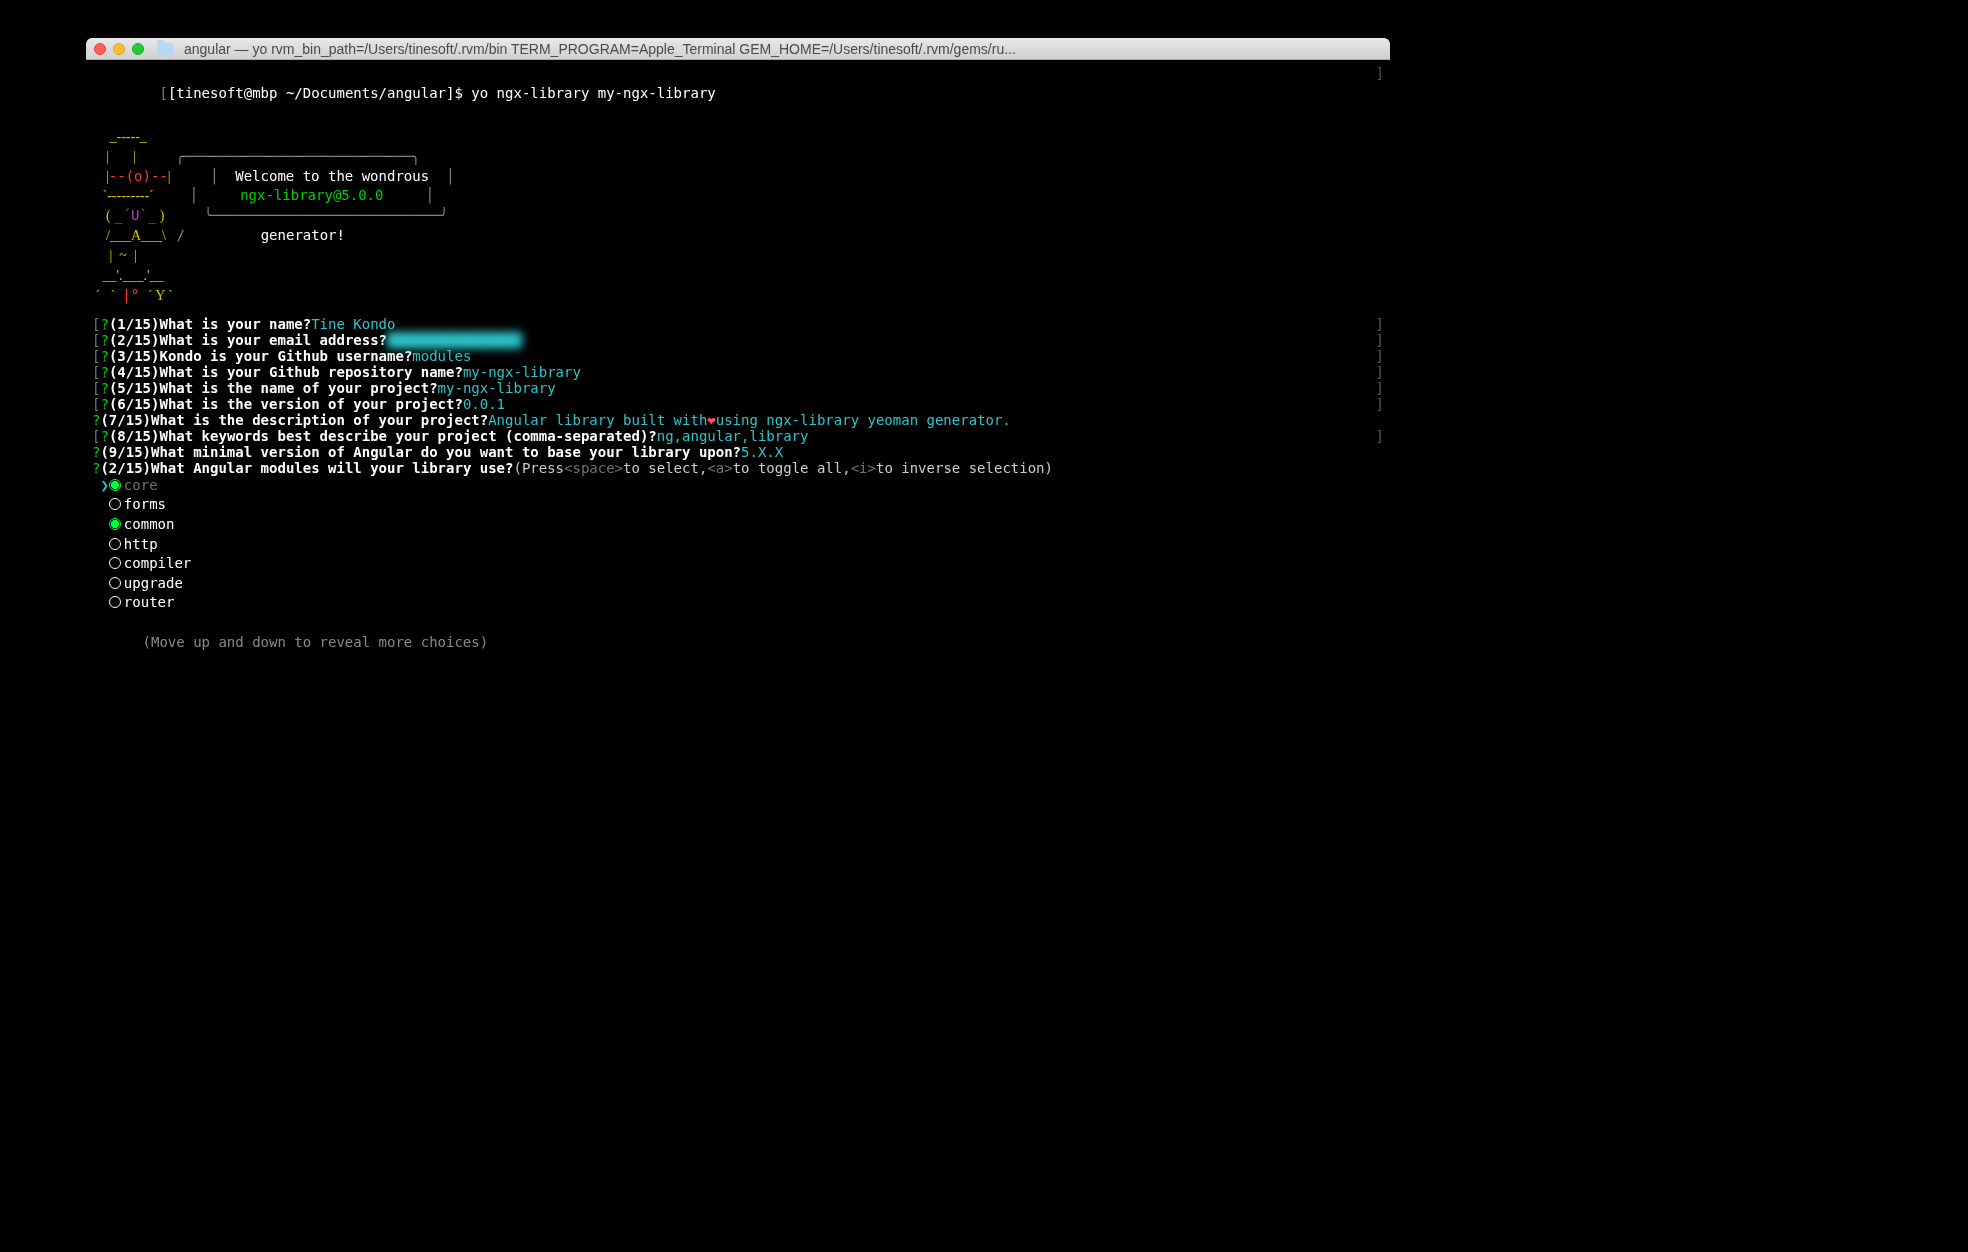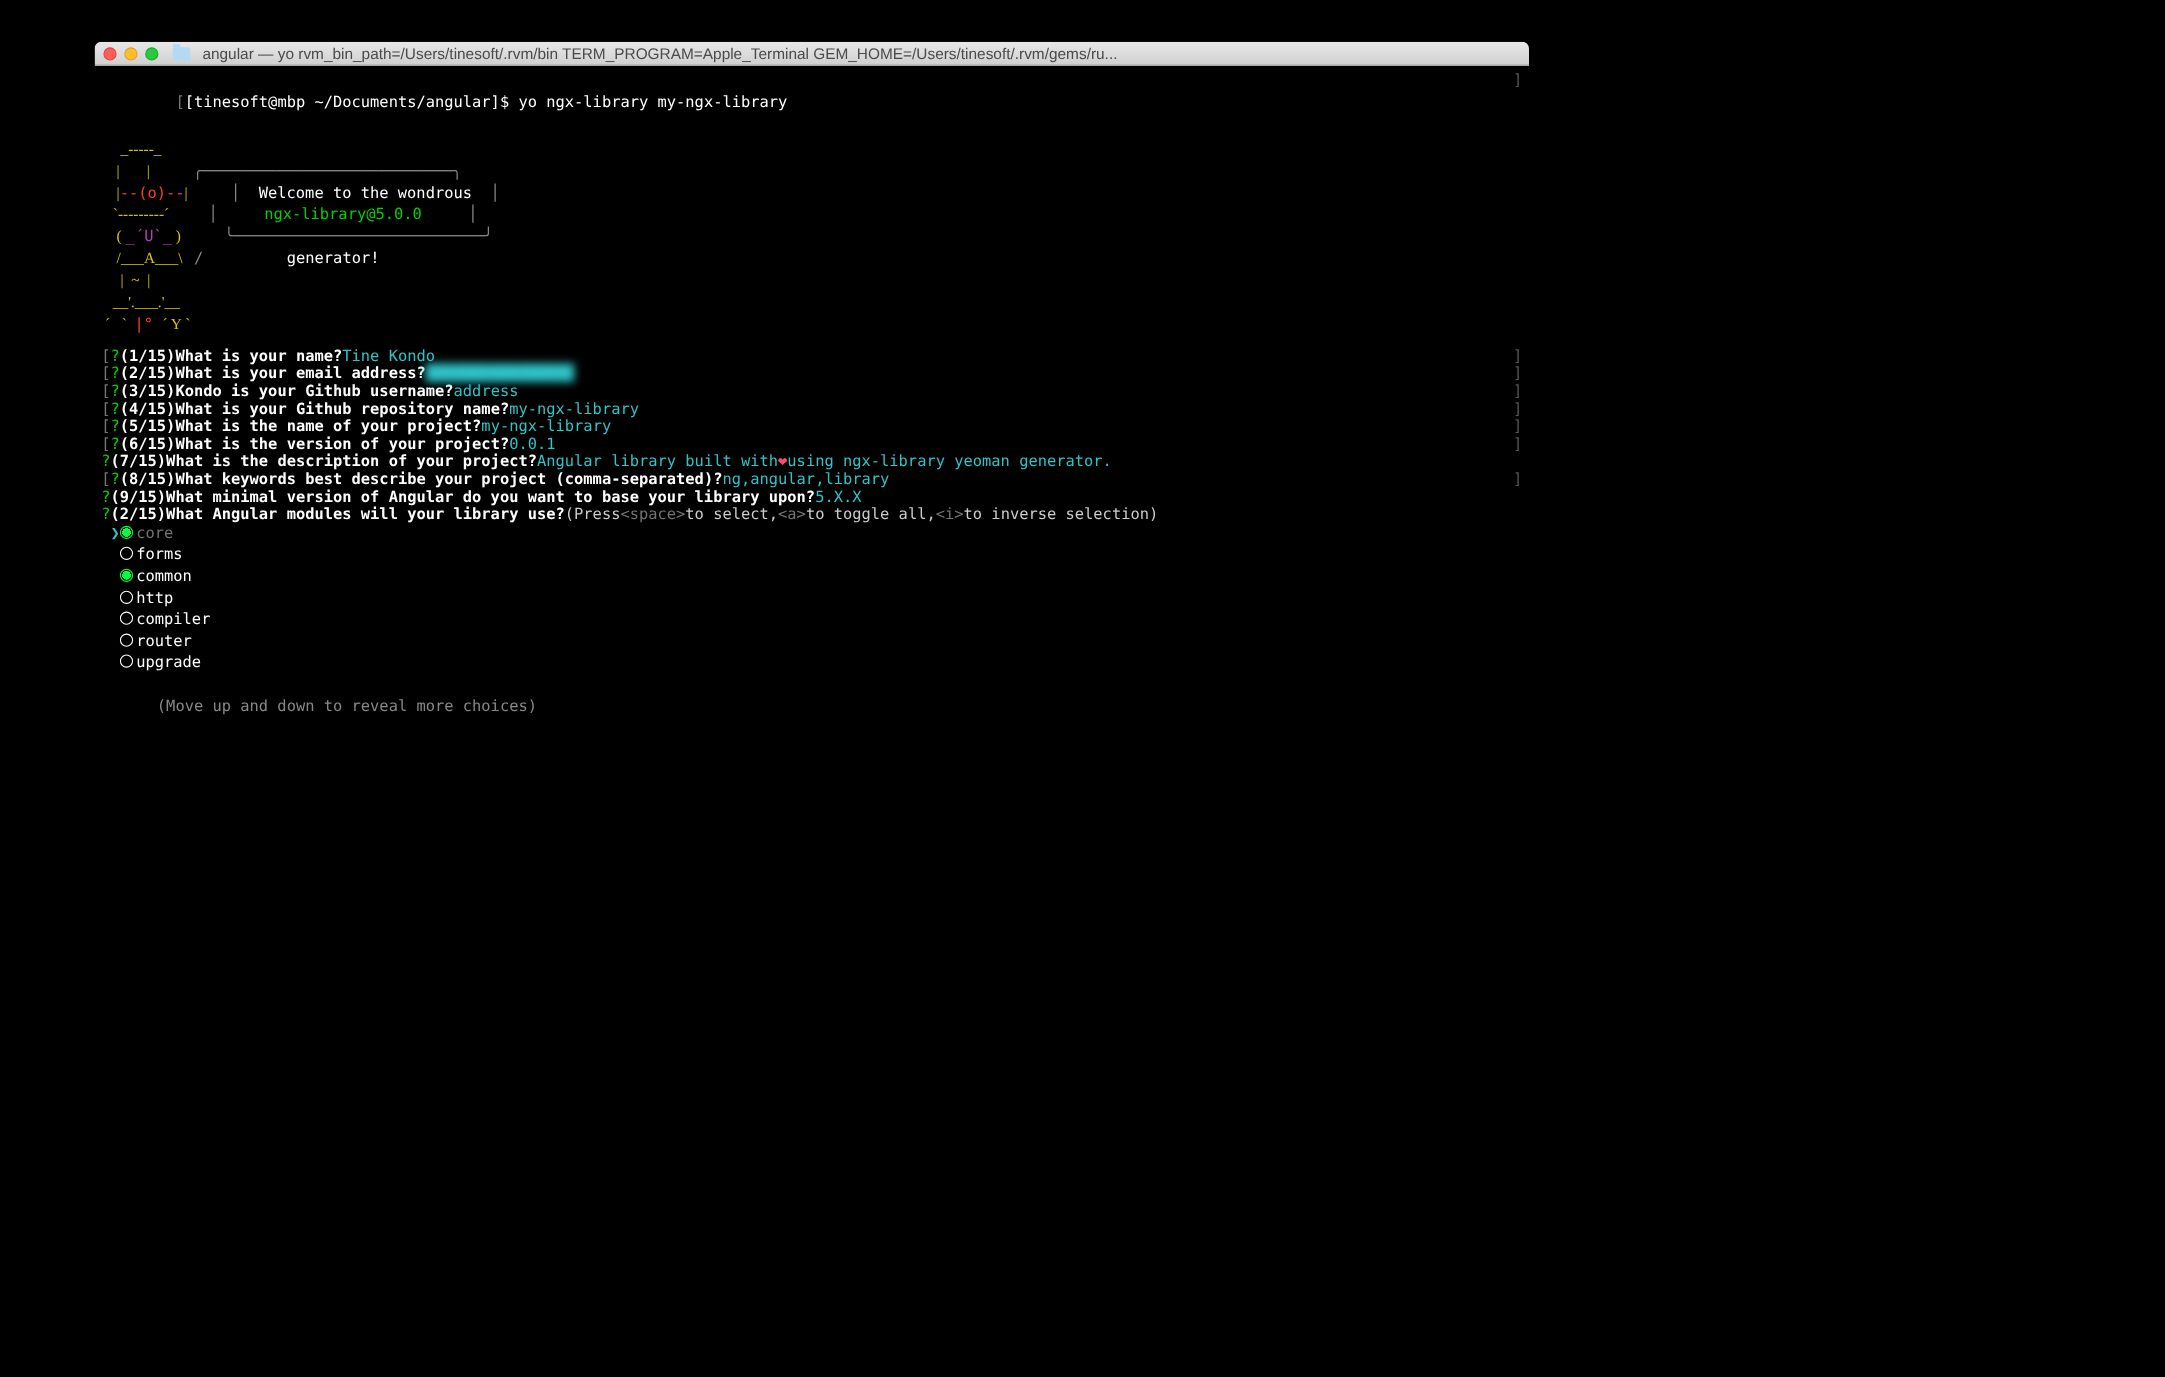--- a/index.html
+++ b/index.html
@@ -211,21 +211,21 @@
           <span class="rb">]</span>
         </div>
         <div class="prompt-row">
           <span class="lb">[</span>
           <span class="qmark">?</span>
           <span> </span>
           <span class="step">(3/15)</span>
           <span> </span>
           <span class="ques">Kondo is your Github username?</span>
           <span> </span>
-          <span class="ans">address</span>
+          <span class="ans">modules</span>
           <span class="fill"></span>
           <span class="rb">]</span>
         </div>
         <div class="prompt-row">
           <span class="lb">[</span>
           <span class="qmark">?</span>
           <span> </span>
           <span class="step">(4/15)</span>
           <span> </span>
           <span class="ques">What is your Github repository name?</span>
@@ -312,22 +312,22 @@
           <span class="fill"></span>
         </div>
       </div>
 
     <div id="modules-container">
         <div class="module-row"><span class="caret"> ❯</span><span class="radio sel"></span><span class="teal">core</span></div>
         <div class="module-row"><span>  </span><span class="radio"></span><span class="white">forms</span></div>
         <div class="module-row"><span>  </span><span class="radio sel"></span><span class="white">common</span></div>
         <div class="module-row"><span>  </span><span class="radio"></span><span class="white">http</span></div>
         <div class="module-row"><span>  </span><span class="radio"></span><span class="white">compiler</span></div>
+        <div class="module-row"><span>  </span><span class="radio"></span><span class="white">upgrade</span></div>
         <div class="module-row"><span>  </span><span class="radio"></span><span class="white">router</span></div>
-        <div class="module-row"><span>  </span><span class="radio"></span><span class="white">upgrade</span></div>
       </div>
 
     <div class="module-row">
       <span class="gray">(Move up and down to reveal more choices)</span>
     </div>
 
   </div>
 </div>
 
 </body></html>

